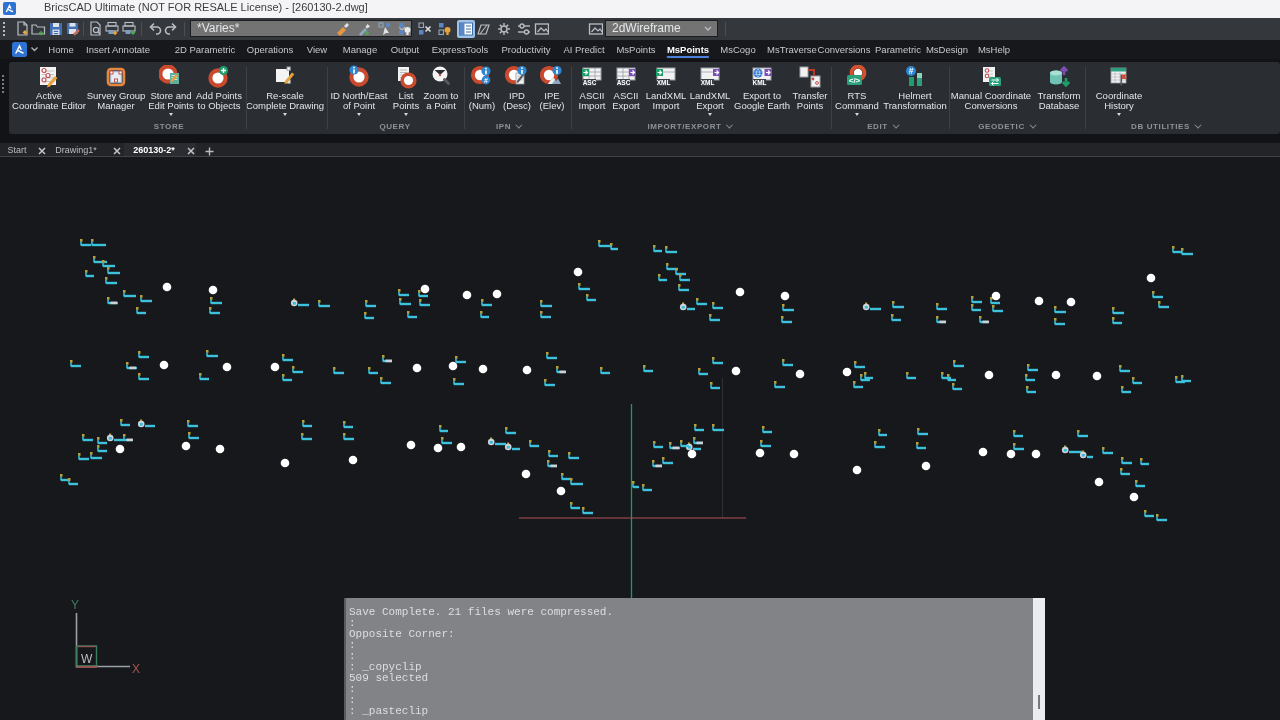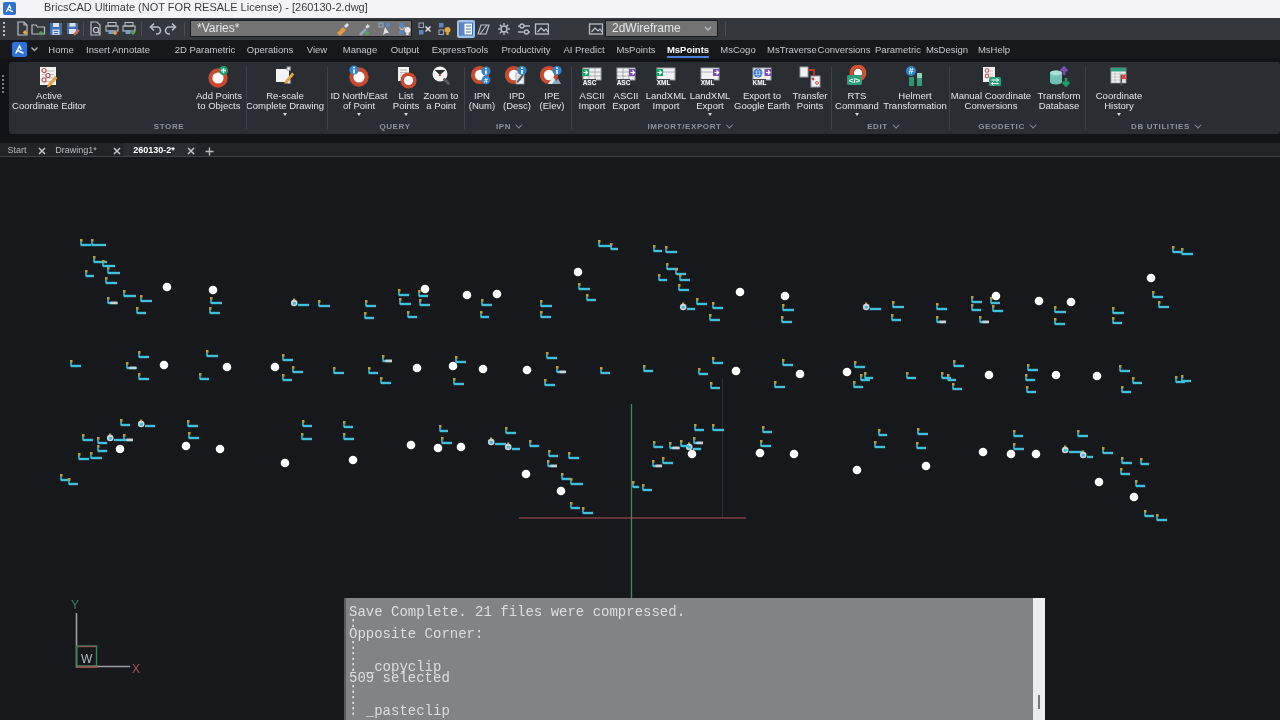--- a/index.html
+++ b/index.html
@@ -39,21 +39,21 @@
 
   #dtabs { position:absolute; left:0; top:143px; width:1280px; height:14px; background:#232428; border-bottom:1px solid #3f4247; }
   .dtab { position:absolute; top:2px; font-size:9px; color:#b9bcc0; transform:translateX(-50%); white-space:nowrap;}
   .dtab.active { color:#ffffff; font-weight:bold; }
 
   #canvas { position:absolute; left:0; top:158px; width:1280px; height:562px; }
 
   #cmd { position:absolute; left:344px; top:598px; width:701px; height:122px; background:#828387;
          border-left:2px solid #595a5e; }
   #cmd pre { position:absolute; left:3px; top:9px; font-family:"Liberation Mono", monospace;
-             font-size:14px; line-height:11px; color:#dcdee0; }
+             font-size:11px; line-height:11px; color:#dcdee0; }
   #cmdsb { position:absolute; left:1033px; top:598px; width:12px; height:122px; background:#ececf0; }
   #cmdsb .thumb { position:absolute; left:5px; top:97px; width:2px; height:14px; background:#77787c; }
 </style>
 </head>
 <body>
 <div id="page">
 
   <div id="title">
     <svg class="logo" width="13" height="13" viewBox="0 0 13 13">
       <rect x="0" y="0" width="13" height="13" rx="2" fill="#2e72d2"></rect>
@@ -248,20 +248,45 @@
               <path d="M5 9.5 h12"></path>
               <path d="M5 13 h12"></path>
               <path d="M5 16.5 h12"></path>
             </g>
             <circle cx="7" cy="5.5" r="2" fill="#fff" stroke="#c0504d" stroke-width="1.2"></circle>
             <circle cx="11" cy="10.5" r="2" fill="#fff" stroke="#c0504d" stroke-width="1.2"></circle>
             <circle cx="7" cy="15" r="2" fill="#fff" stroke="#c0504d" stroke-width="1.2"></circle>
             <path d="M11 19 L18 11 l2.5 2 -7.5 8.5 -3 1 z" fill="#e8a33d"></path>
           </svg>
           <div class="rbl">Active<br>Coordinate Editor</div>
+        </div>
+<div class="rbtn" style="left:107px">
+          <svg width="24" height="24" viewBox="0 0 24 24">
+            <rect x="4" y="4" width="16" height="16" rx="3" fill="none" stroke="#e8873d" stroke-width="2.6"></rect>
+            <rect x="6.5" y="6.5" width="11" height="11" fill="#e9edf2" stroke="#9fb4c8" stroke-width="1.4"></rect>
+            <rect x="6" y="6" width="3 " height="3" fill="#fff" stroke="#c0504d" stroke-width="1"></rect>
+            <rect x="15" y="6" width="3" height="3" fill="#fff" stroke="#c0504d" stroke-width="1"></rect>
+            <rect x="10.5" y="14" width="3" height="3" fill="#fff" stroke="#c0504d" stroke-width="1"></rect>
+          </svg>
+          <div class="rbl">Survey Group<br>Manager</div>
+        </div>
+<div class="rbtn" style="left:162px">
+          <svg width="24" height="24" viewBox="0 0 24 24">
+            <circle cx="9" cy="9" r="7.5" fill="none" stroke="#cb4a2e" stroke-width="4.4"></circle>
+            <circle cx="9" cy="9" r="5.6" fill="#fff"></circle>
+            <rect x="11" y="8" width="9" height="11" fill="#5fae9e"></rect>
+            <g stroke="#e8f2ef" stroke-width="0.8">
+              <path d="M12.5 10.5 h6"></path>
+              <path d="M12.5 12.5 h6"></path>
+              <path d="M12.5 14.5 h6"></path>
+            </g>
+            <path d="M12 15 L17 9 l2 1.6 -5 6 -2.4 0.6 z" fill="#e8a33d"></path>
+          </svg>
+          <div class="rbl">Store and<br>Edit Points</div>
+          <span class="drop"></span>
         </div>
 <div class="rbtn" style="left:210px">
           <svg width="24" height="24" viewBox="0 0 24 24">
             <circle cx="11" cy="13" r="7.5" fill="none" stroke="#cb4a2e" stroke-width="4.4"></circle>
             <circle cx="11" cy="13" r="5.6" fill="#fff"></circle>
             <circle cx="16.5" cy="5.5" r="4.5" fill="#1e9e6a"></circle>
             <path d="M16.5 3 v5 M14 5.5 h5" stroke="#fff" stroke-width="1.4"></path>
           </svg>
           <div class="rbl">Add Points<br>to Objects</div>
         </div>

